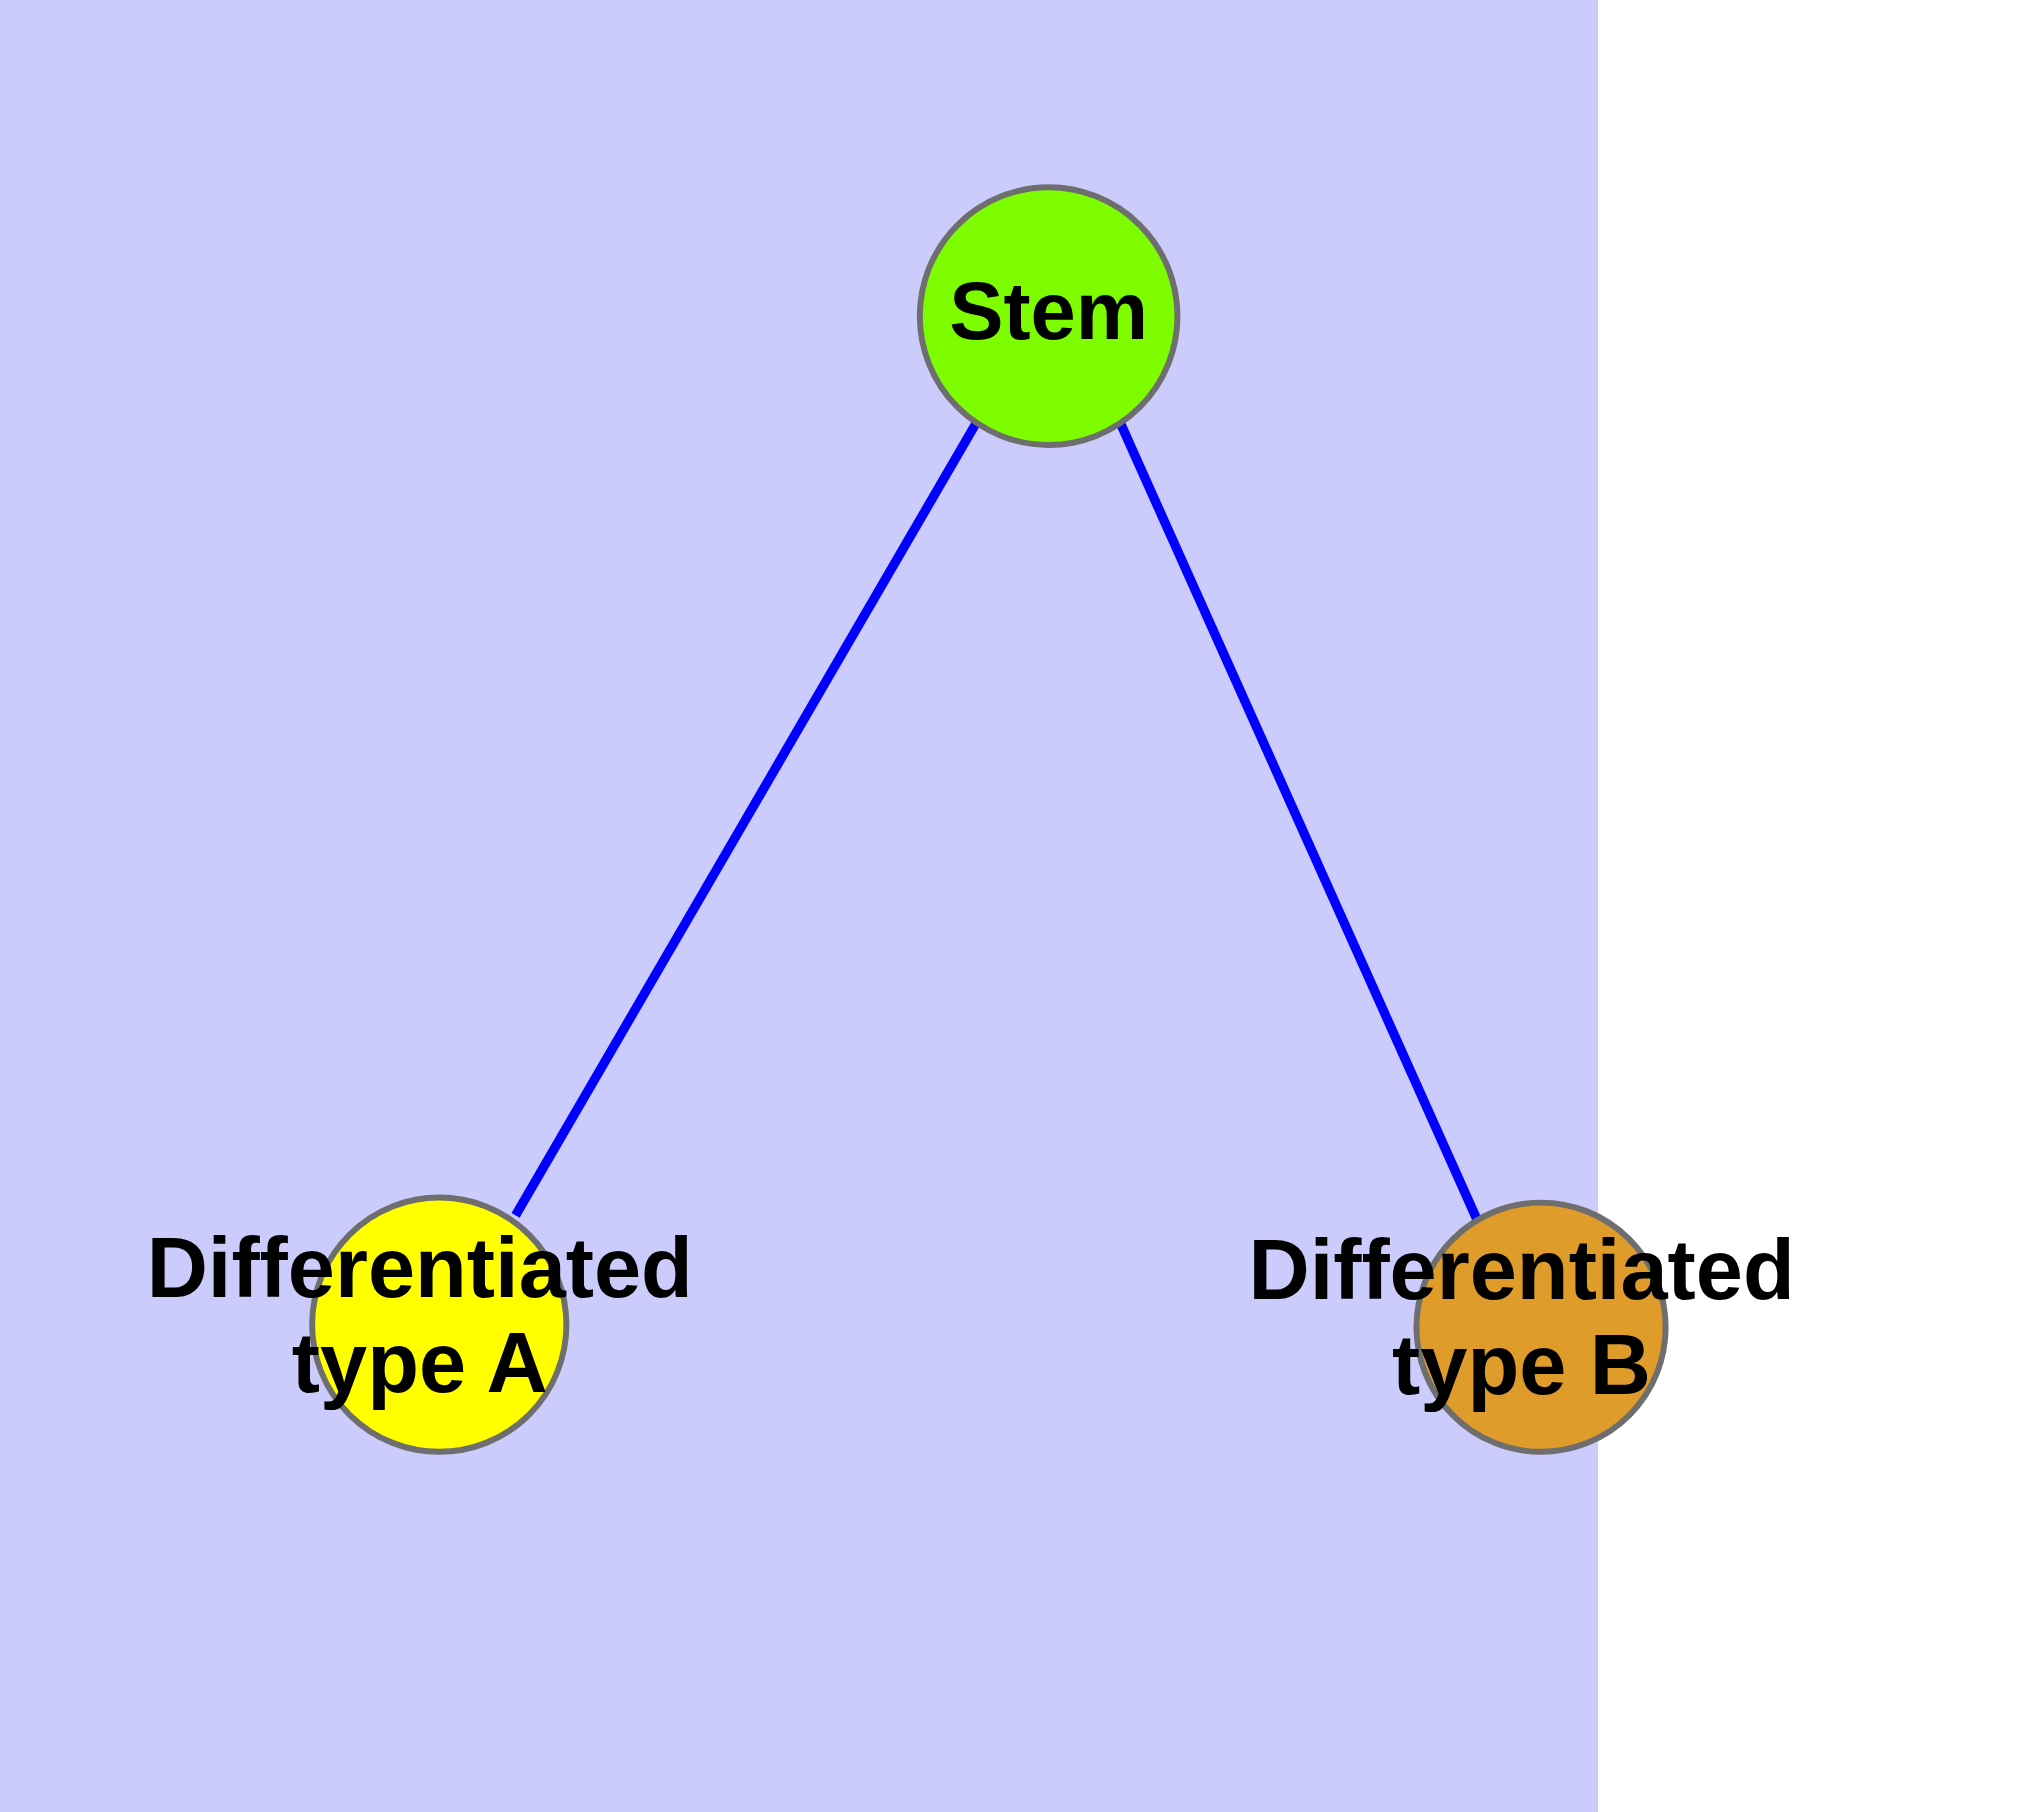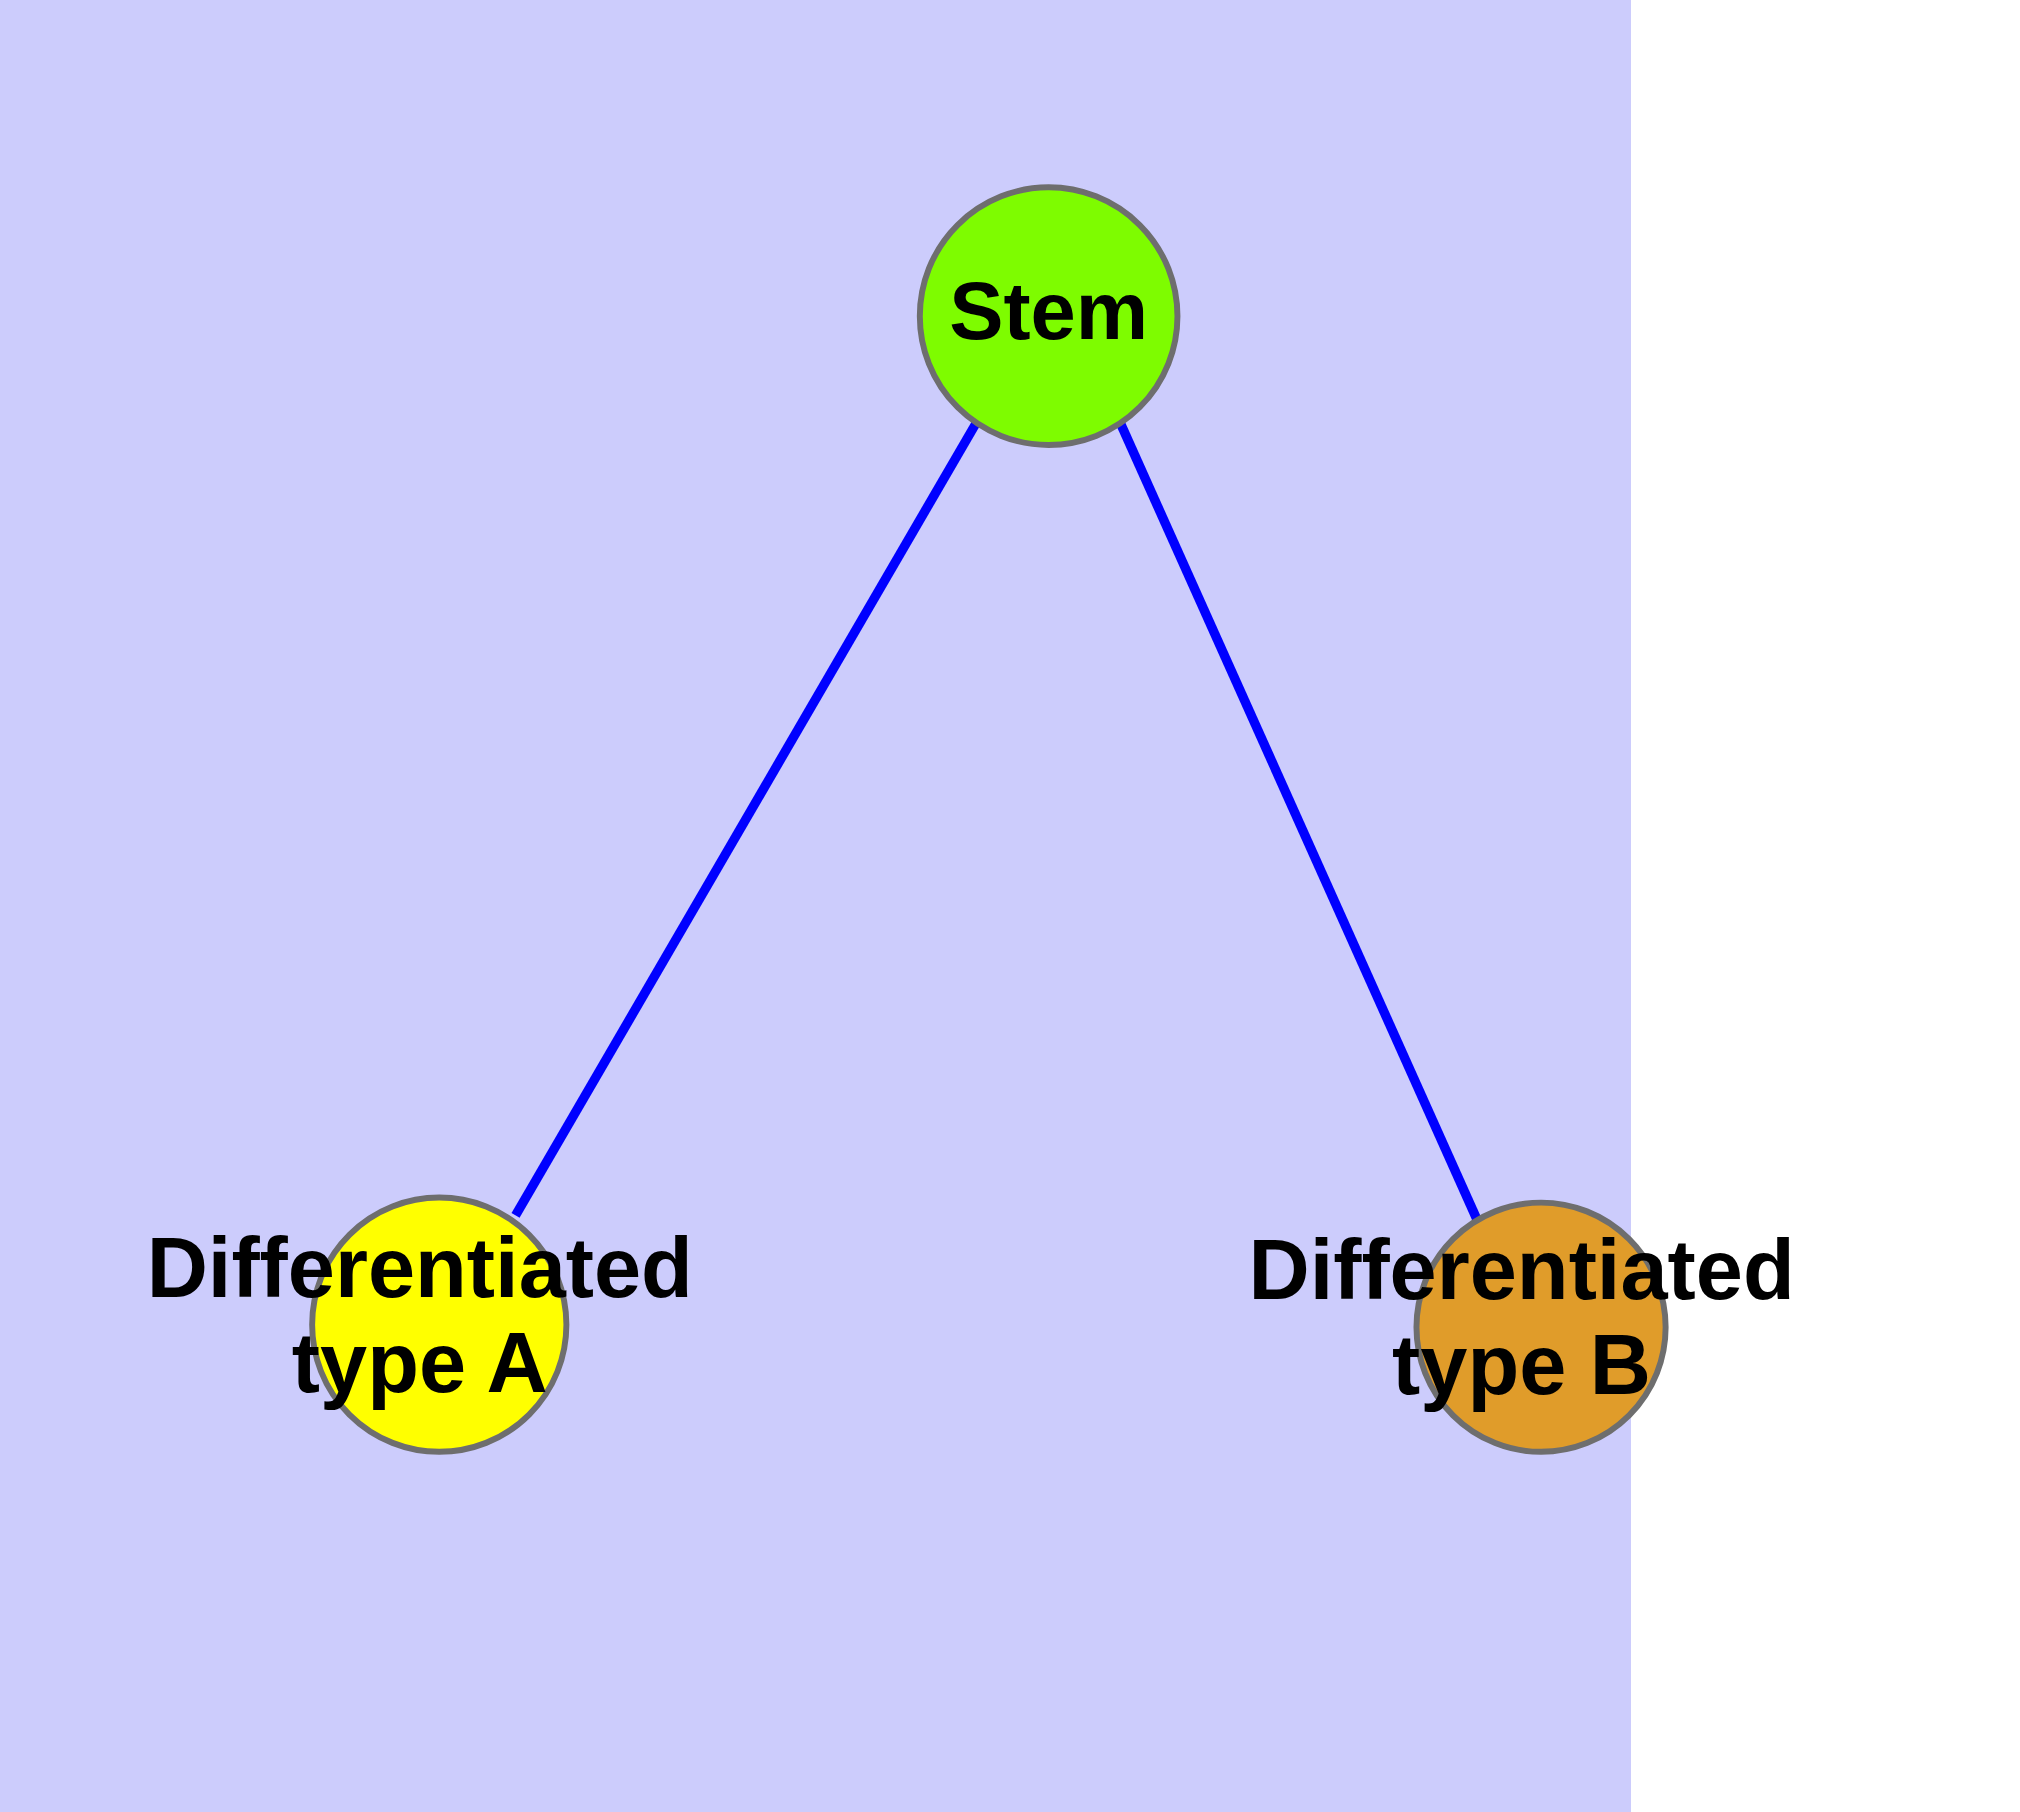--- a/index.html
+++ b/index.html
@@ -10,21 +10,20 @@
     width: 2021px;
     height: 1812px;
     overflow: hidden;
     font-family: "Liberation Sans", sans-serif;
   }
   #canvas {
     position: relative;
     width: 1598px;
     height: 1812px;
     background: #ccccfc;
-    padding-left: 33px;
   }
   #graph-svg {
     position: absolute;
     left: 0;
     top: 0;
     width: 2021px;
     height: 1812px;
     display: block;
   }
   .node-label {

